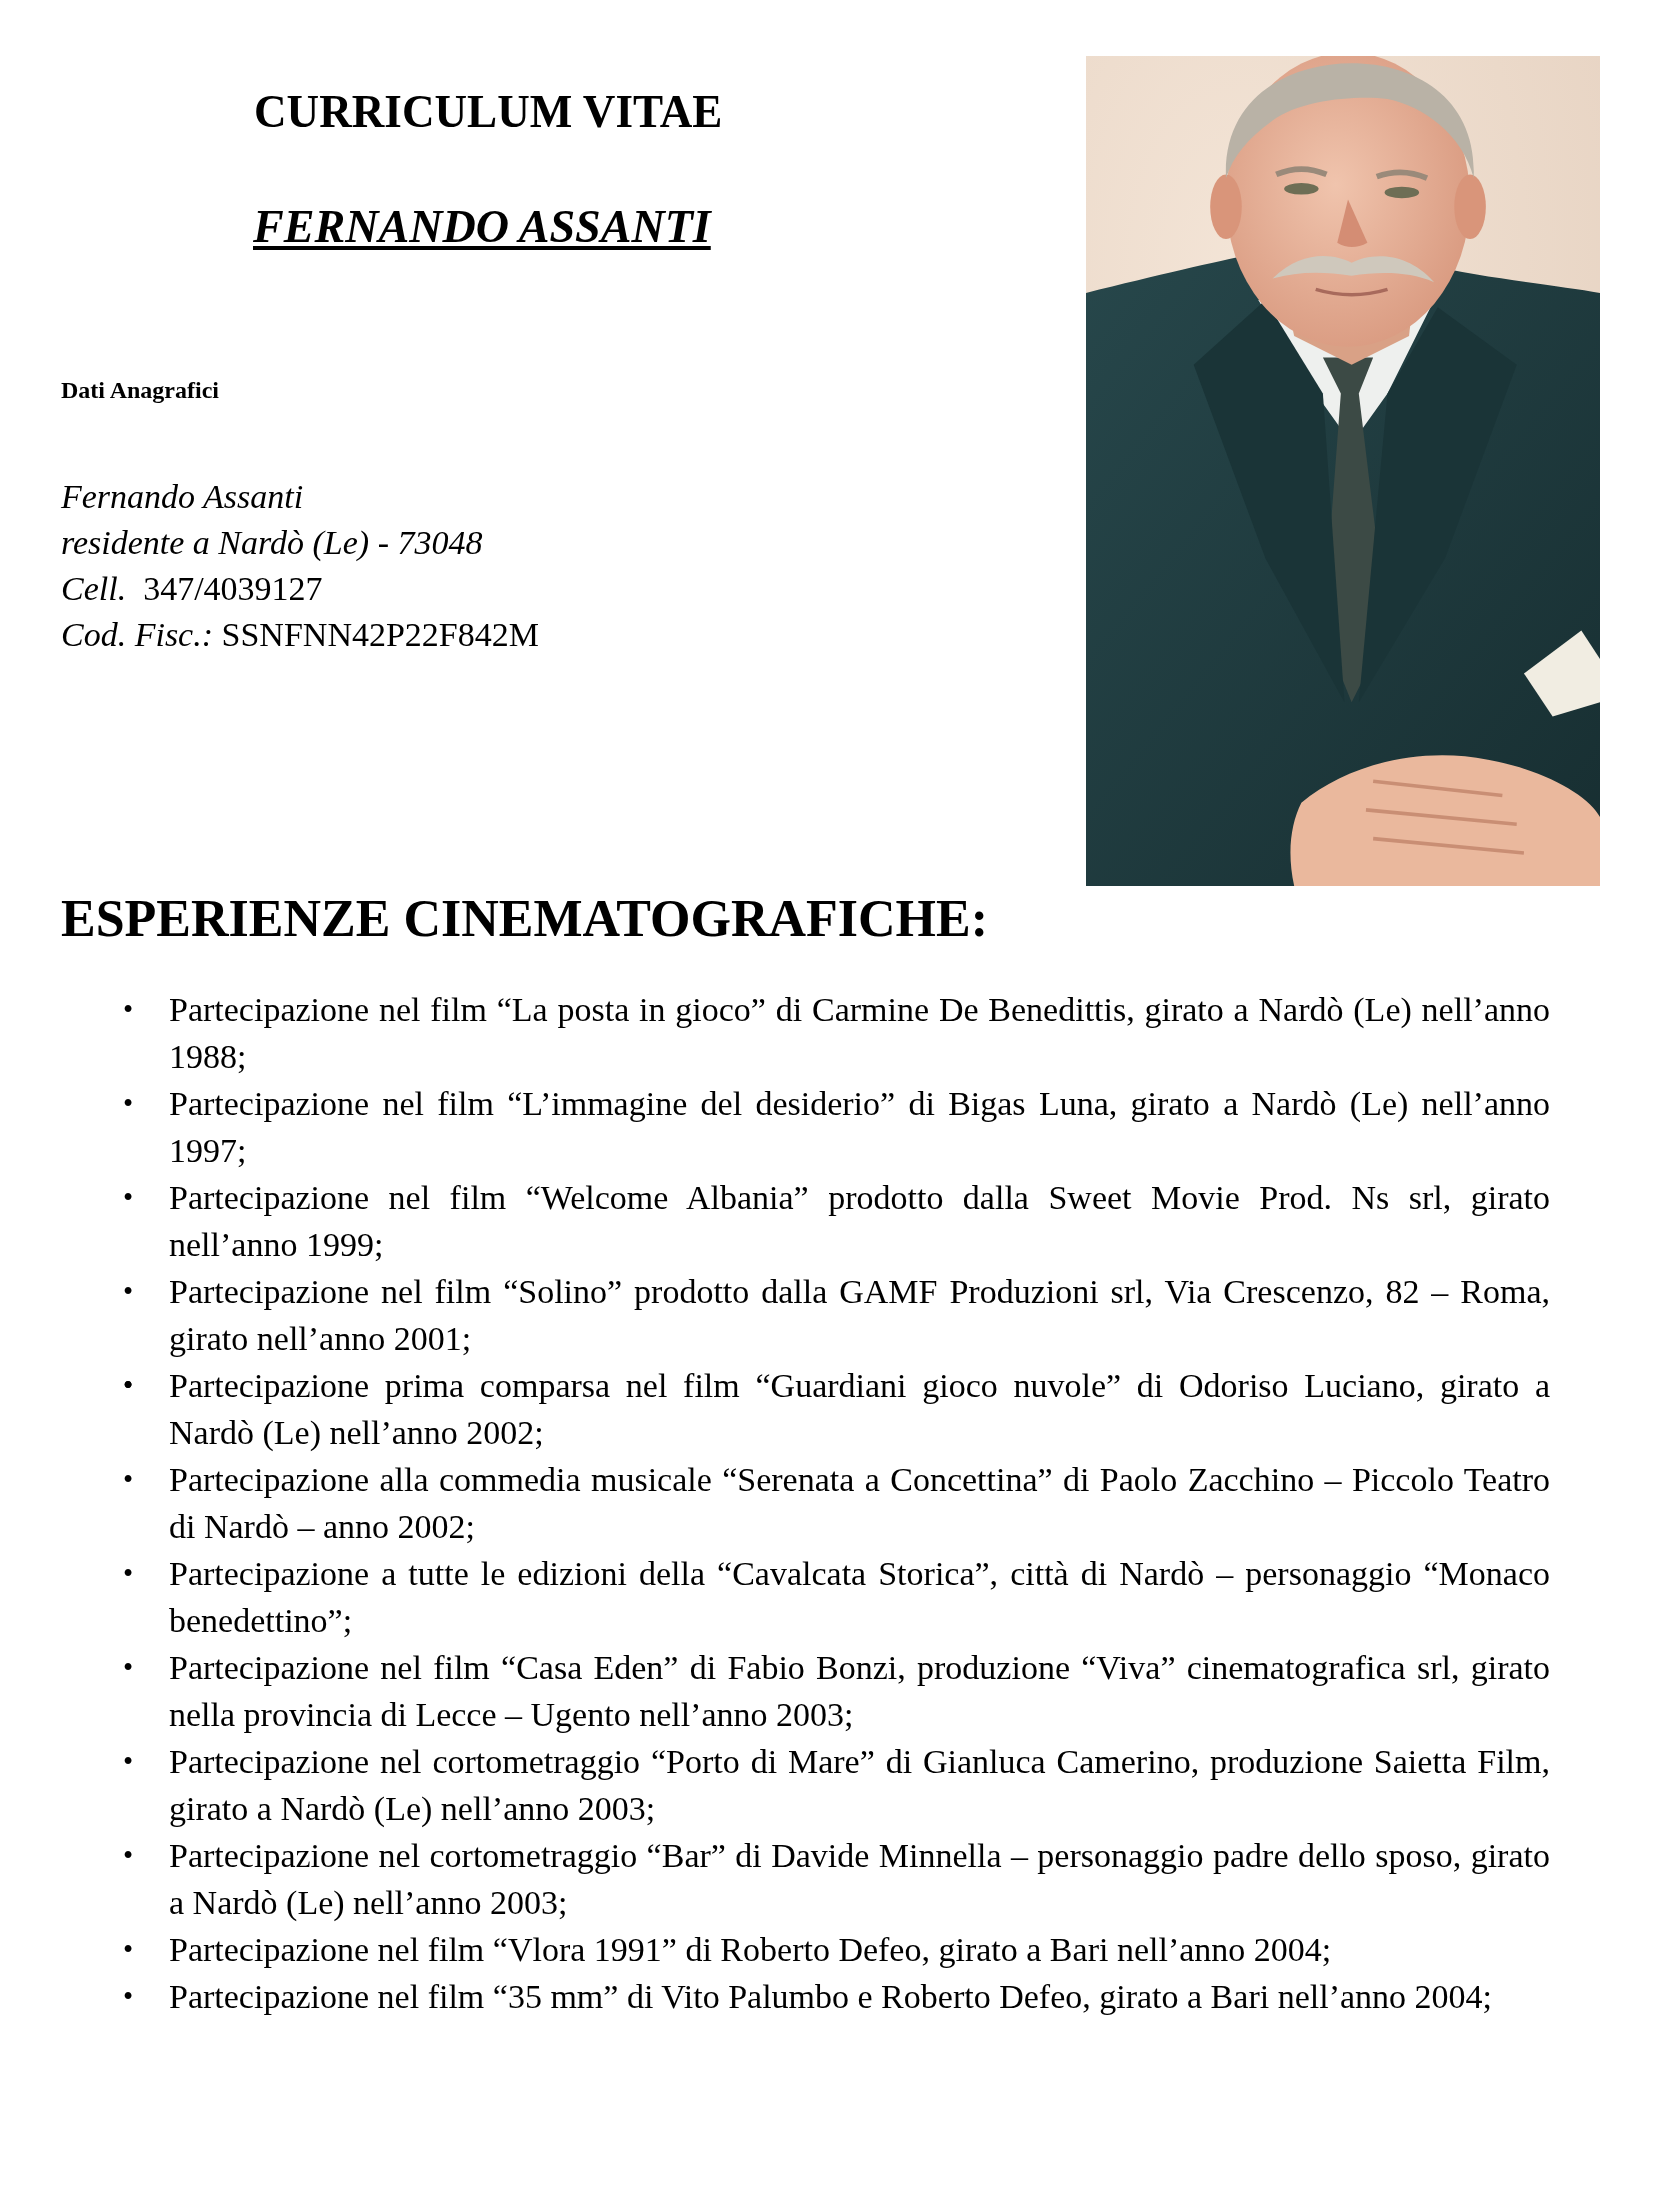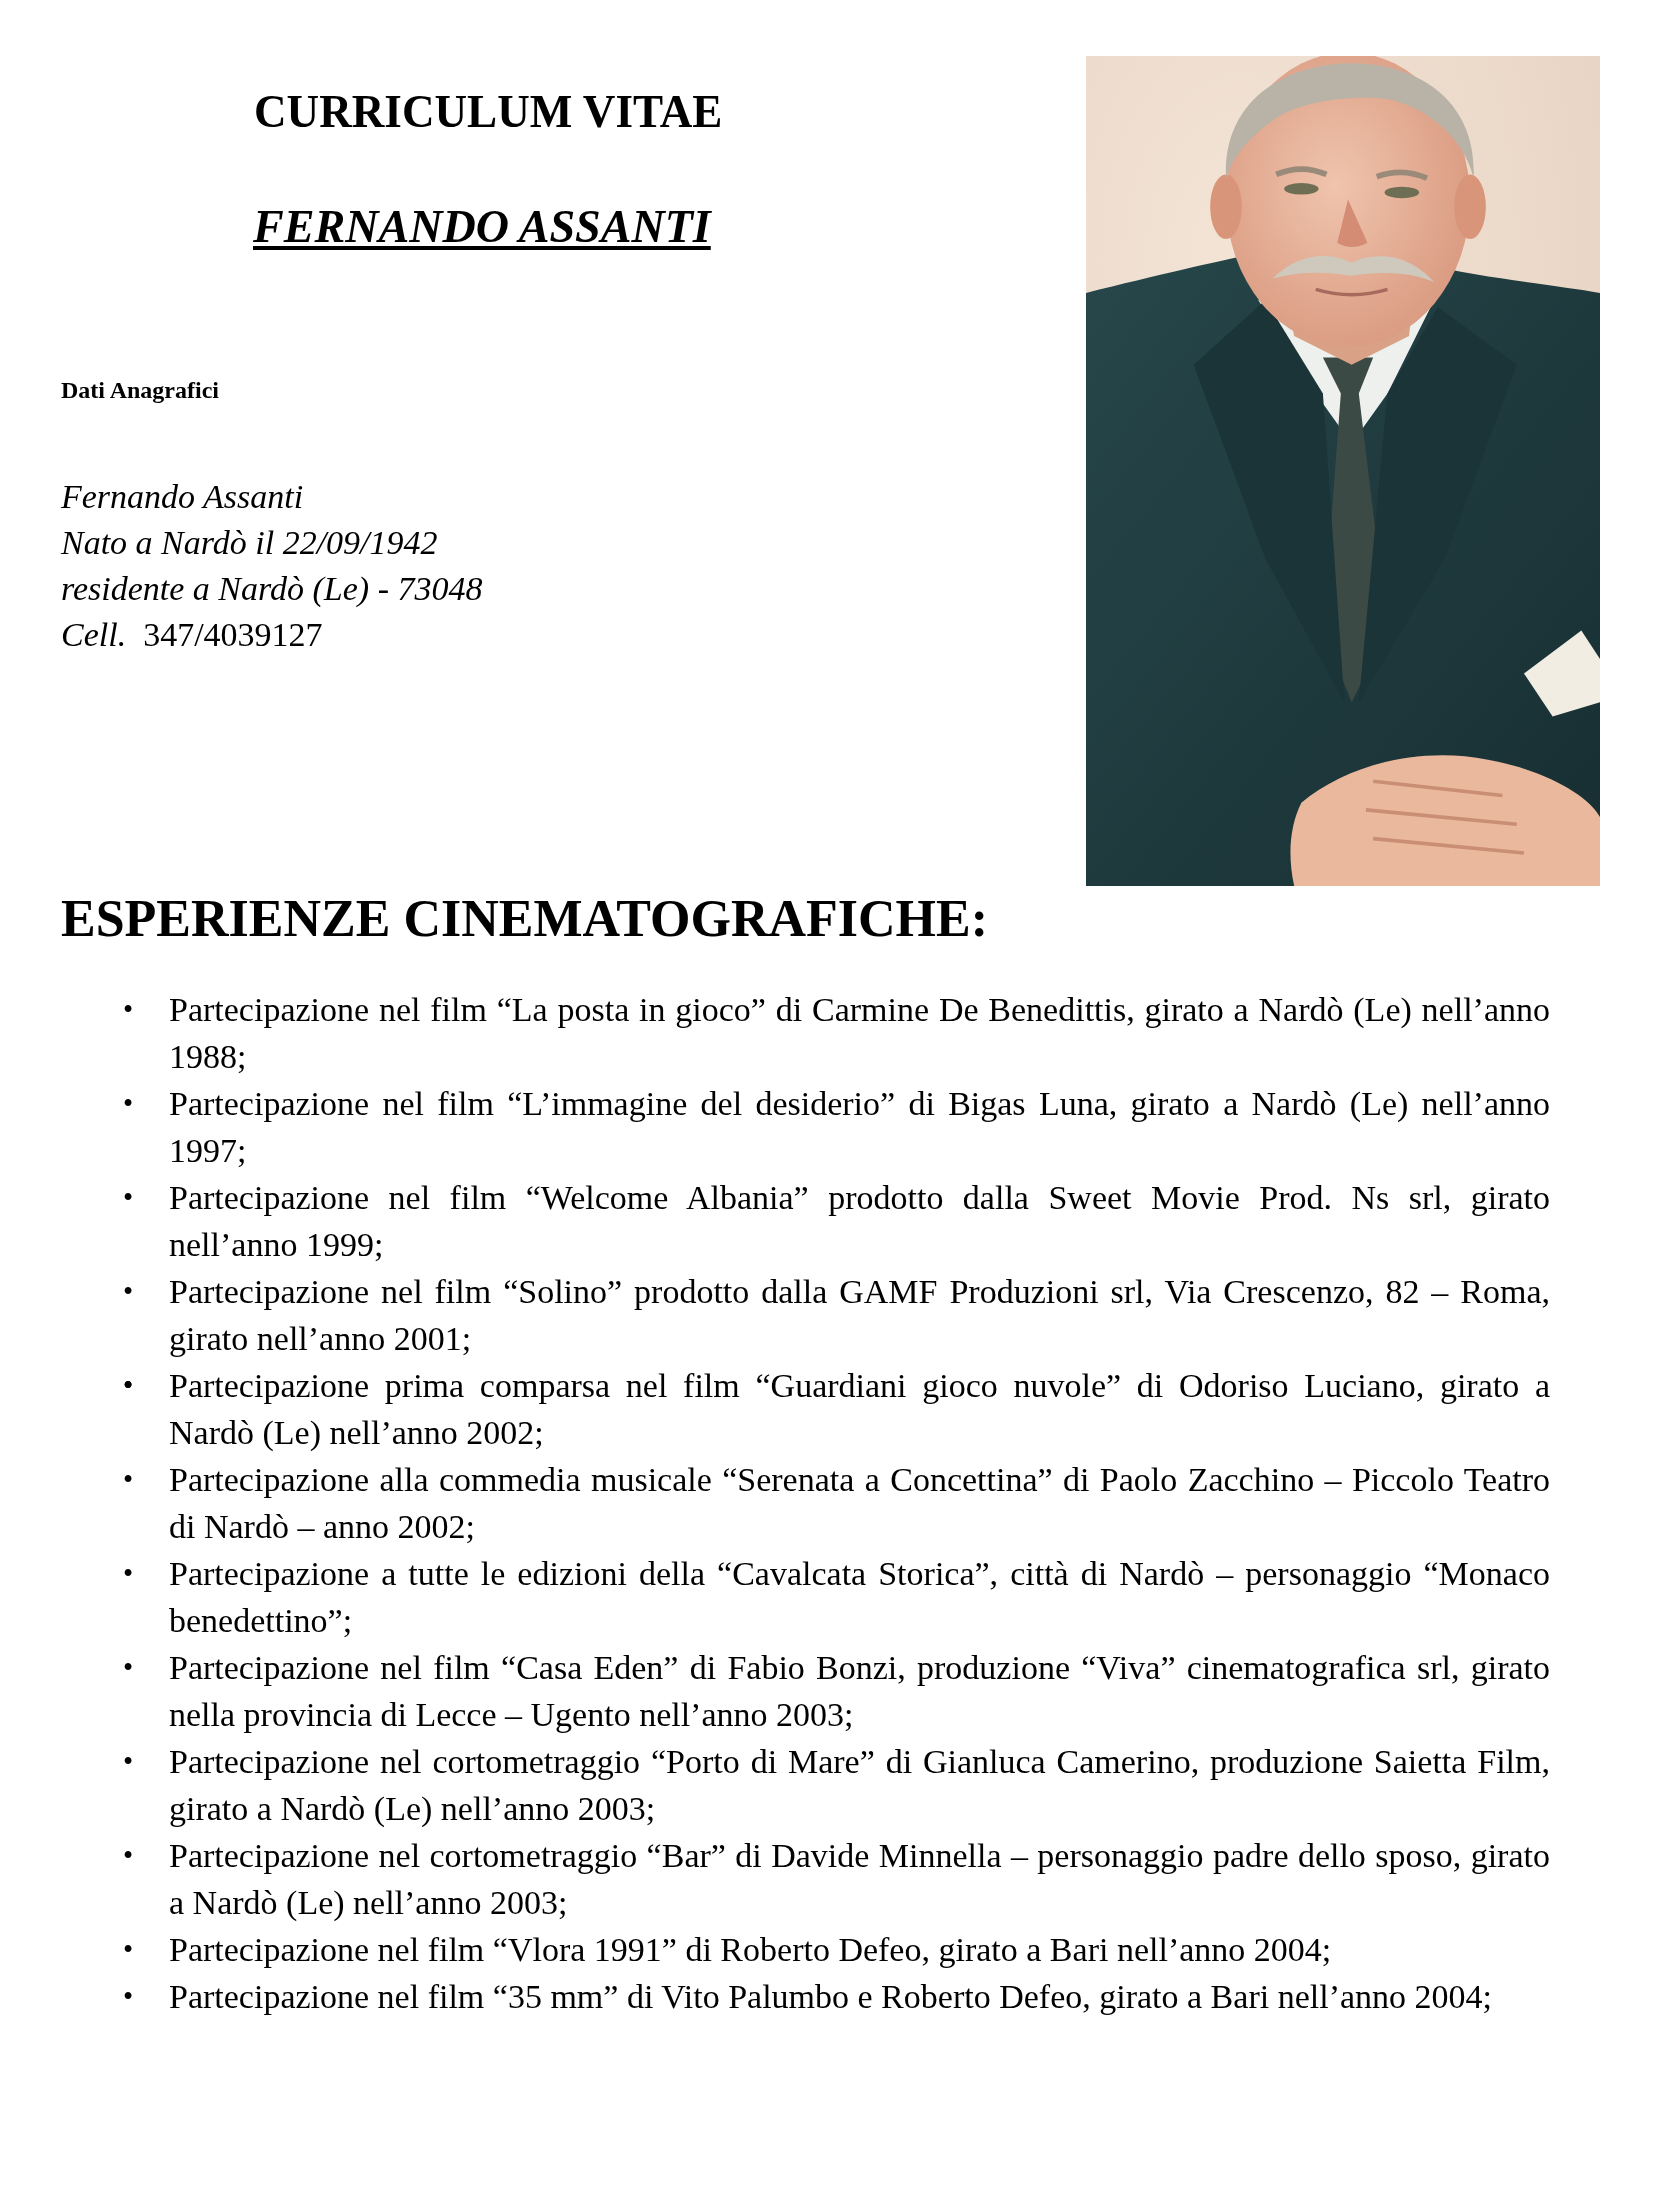--- a/index.html
+++ b/index.html
@@ -46,23 +46,23 @@
 </head>
 <body>
 
 <div id="cv-title" class="abs">CURRICULUM VITAE</div>
 <div id="cv-name" class="abs">FERNANDO ASSANTI</div>
 
 <div id="section-anagrafici" class="abs">Dati Anagrafici</div>
 
 <ul id="personal-data" class="abs">
   <li class="it">Fernando Assanti</li>
-  <li class="it">Nato a Nardò il 22/09/1942</li>
   <li class="it">residente a Nardò (Le) - 73048</li>
   <li><span class="it">Cell.</span>&nbsp;&nbsp;<span>347/4039127</span></li>
+  <li><span class="it">Cod. Fisc.:</span> <span>SSNFNN42P22F842M</span></li>
 </ul>
 
 <div id="photo" class="abs">
   <svg viewBox="0 0 716 1156" preserveAspectRatio="none">
     <defs>
       <radialGradient id="bgGrad" cx="0.3" cy="0.25" r="0.9">
         <stop offset="0" stop-color="#f3e4d6"></stop>
         <stop offset="1" stop-color="#e6d2c1"></stop>
       </radialGradient>
       <radialGradient id="faceGrad" cx="0.45" cy="0.45" r="0.6">

